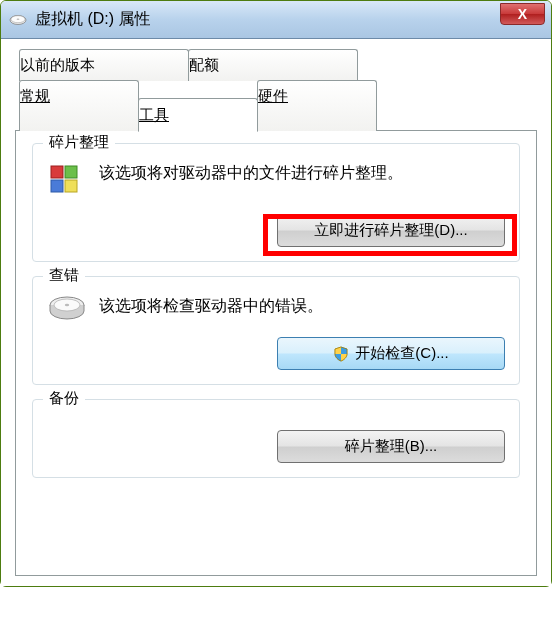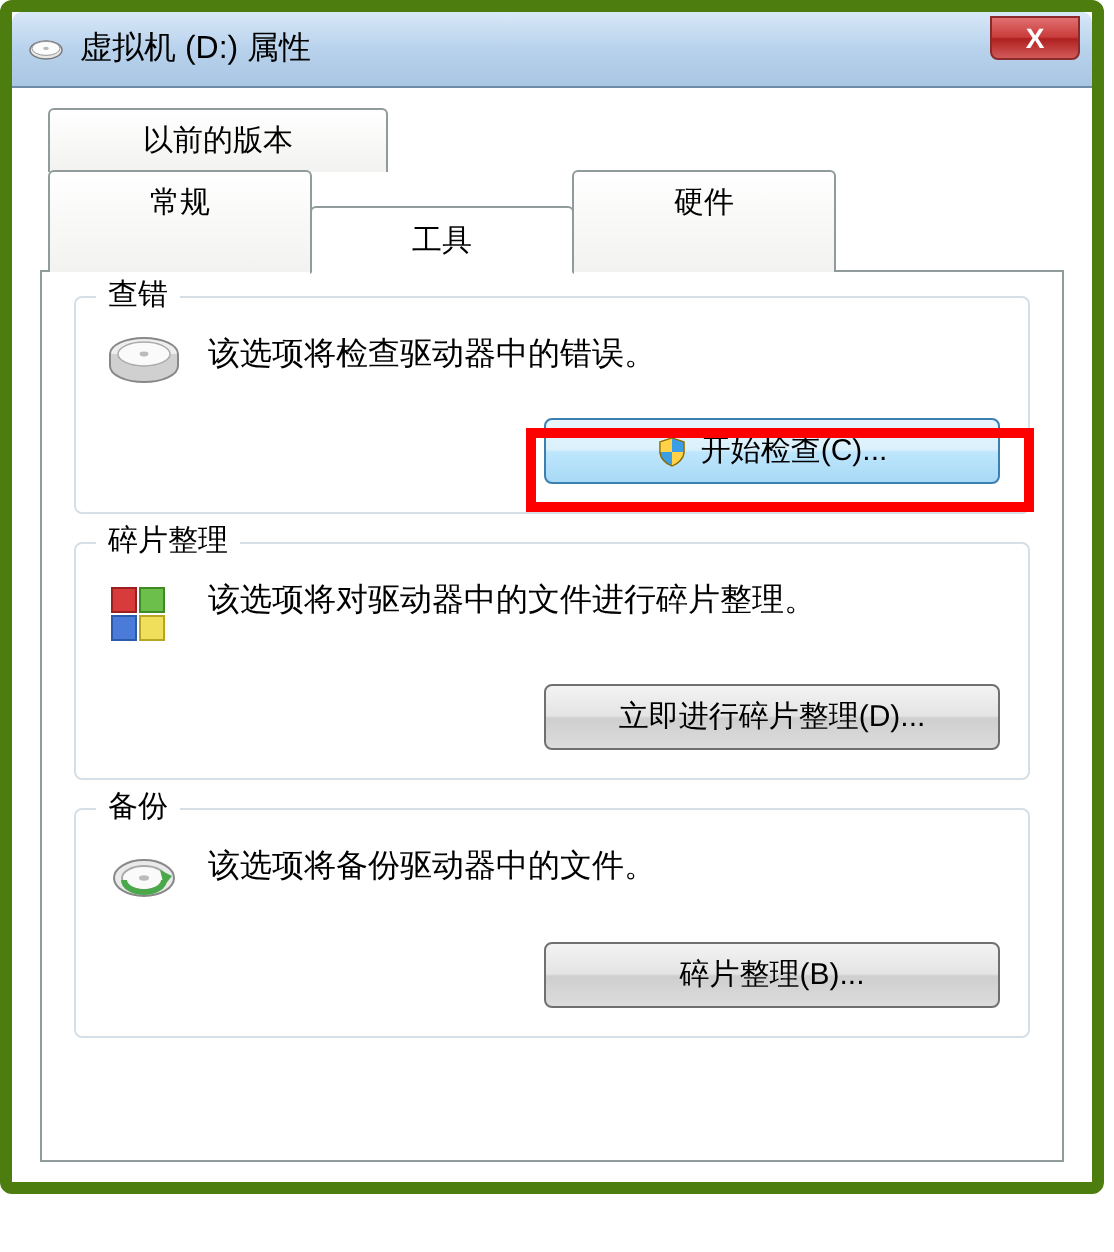--- a/index.html
+++ b/index.html
@@ -8,21 +8,21 @@
     padding: 0;
     background: #fff;
     font-family: "Microsoft YaHei", "Segoe UI", Tahoma, sans-serif;
     font-size: 14px;
     width: 557px;
     height: 626px;
     overflow: hidden;
   }
   .window {
     width: 552px;
-    border: 6px solid #4d7c0f;
+    border: 1px solid #4d7c0f;
     border-radius: 6px;
     background: #fff;
   }
   .titlebar {
     height: 38px;
     background: linear-gradient(180deg, #d8e8f7 0%, #b8d2ec 50%, #aac6e3 100%);
     border-top-left-radius: 5px;
     border-top-right-radius: 5px;
     display: flex;
     align-items: center;
@@ -73,27 +73,26 @@
     margin-top: -1px;
   }
   .tab {
     border: 1px solid #919b9c;
     border-bottom: none;
     background: linear-gradient(180deg, #ffffff 0%, #f2f2f0 100%);
     border-top-left-radius: 3px;
     border-top-right-radius: 3px;
     padding: 6px 0;
     font-size: 15px;
-    text-align: center;
     cursor: pointer;
     margin-right: -1px;
     position: relative;
   }
   .tabrow1 .tab { width: 170px; }
-  .tabrow2 .tab { width: 132px; }
+  .tabrow2 .tab { width: 120px; text-decoration: underline; }
   .tab.active {
     background: #fff;
     border-bottom: 1px solid #fff;
     z-index: 2;
     margin-bottom: -1px;
     padding-top: 7px;
     margin-top: 18px;
   }
   .tabpage {
     border: 1px solid #919b9c;
@@ -181,28 +180,47 @@
       <ellipse cx="9" cy="5.2" rx="1.4" ry="0.8" fill="#bbb"></ellipse>
     </svg>
     <span class="title">虚拟机 (D:) 属性</span>
     <div class="close-btn">X</div>
   </div>
 
   <div class="client">
     <div class="tabs">
       <div class="tabrow tabrow1">
         <div class="tab">以前的版本</div>
+        <div class="tab">配额</div>
       </div>
       <div class="tabrow tabrow2">
         <div class="tab">常规</div>
         <div class="tab active">工具</div>
         <div class="tab">硬件</div>
       </div>
 
       <div class="tabpage">
+
+        <div class="group">
+          <div class="group-title">碎片整理</div>
+          <div class="row">
+            <svg class="defrag-icon" viewBox="0 0 40 40">
+              <rect x="4" y="6" width="12" height="12" fill="#d83b3b" stroke="#9c1f1f"></rect>
+              <rect x="18" y="6" width="12" height="12" fill="#6bbf4a" stroke="#3e8a25"></rect>
+              <rect x="4" y="20" width="12" height="12" fill="#4a7bd8" stroke="#2c5aa8"></rect>
+              <rect x="18" y="20" width="12" height="12" fill="#efdf5a" stroke="#b8a523"></rect>
+            </svg>
+            <div class="desc">该选项将对驱动器中的文件进行碎片整理。</div>
+          </div>
+          <div class="btn-row">
+            <button class="win-btn">
+              <span>立即进行碎片整理(D)...</span>
+            </button>
+          </div>
+        </div>
 
         <div class="group">
           <div class="group-title">查错</div>
           <div class="row">
             <svg class="drive-icon" viewBox="0 0 40 30">
               <ellipse cx="20" cy="12" rx="17" ry="8" fill="#eee" stroke="#888" stroke-width="1"></ellipse>
               <path d="M3 12 L3 18 A17 8 0 0 0 37 18 L37 12" fill="#d0d0d0" stroke="#888" stroke-width="1"></path>
               <ellipse cx="20" cy="12" rx="13" ry="6" fill="#fafafa" stroke="#aaa" stroke-width="0.7"></ellipse>
               <ellipse cx="20" cy="12" rx="2.2" ry="1.2" fill="#bbb"></ellipse>
             </svg>
@@ -217,49 +235,21 @@
                 <path d="M8 8 L14 8 C14 11 11 14 8 15 Z" fill="#ffd24a"></path>
                 <path d="M8 8 L8 15 C5 14 2 11 2 8 Z" fill="#3b9de3"></path>
                 <path d="M8 1 L14 3 V8 C14 11 11 14 8 15 C5 14 2 11 2 8 V3 Z" fill="none" stroke="#8a6b00" stroke-width="0.6"></path>
               </svg>
               <span>开始检查(C)...</span>
             </button>
           </div>
         </div>
 
         <div class="group">
-          <div class="group-title">碎片整理</div>
-          <div class="row">
-            <svg class="defrag-icon" viewBox="0 0 40 40">
-              <rect x="4" y="6" width="12" height="12" fill="#d83b3b" stroke="#9c1f1f"></rect>
-              <rect x="18" y="6" width="12" height="12" fill="#6bbf4a" stroke="#3e8a25"></rect>
-              <rect x="4" y="20" width="12" height="12" fill="#4a7bd8" stroke="#2c5aa8"></rect>
-              <rect x="18" y="20" width="12" height="12" fill="#efdf5a" stroke="#b8a523"></rect>
-            </svg>
-            <div class="desc">该选项将对驱动器中的文件进行碎片整理。</div>
-          </div>
-          <div class="btn-row">
-            <button class="win-btn">
-              <span>立即进行碎片整理(D)...</span>
-            </button>
-          </div>
-        </div>
-
-        <div class="group">
           <div class="group-title">备份</div>
-          <div class="row">
-            <svg class="backup-icon" viewBox="0 0 40 36">
-              <ellipse cx="20" cy="18" rx="15" ry="9" fill="#eaeaea" stroke="#888"></ellipse>
-              <ellipse cx="20" cy="18" rx="11" ry="6" fill="#fafafa" stroke="#aaa"></ellipse>
-              <ellipse cx="20" cy="18" rx="2.5" ry="1.4" fill="#bbb"></ellipse>
-              <path d="M10 19 A10 6 0 0 0 30 19" fill="none" stroke="#4aa84a" stroke-width="3"></path>
-              <polygon points="28,14 34,17 30,22" fill="#4aa84a"></polygon>
-            </svg>
-            <div class="desc">该选项将备份驱动器中的文件。</div>
-          </div>
           <div class="btn-row">
             <button class="win-btn">
               <span>碎片整理(B)...</span>
             </button>
           </div>
         </div>
 
       </div>
     </div>
   </div>

